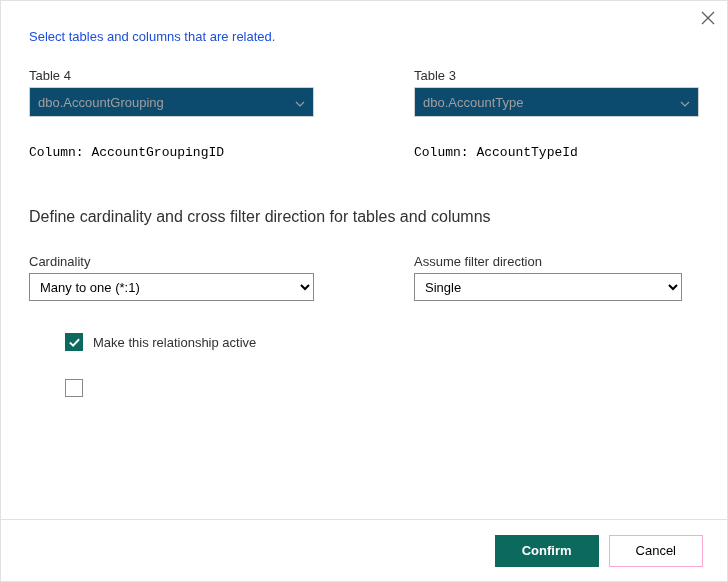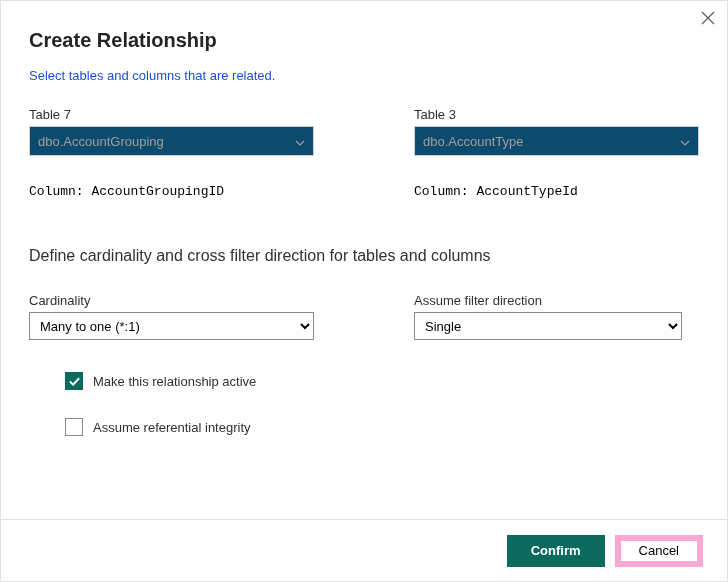--- a/index.html
+++ b/index.html
@@ -118,24 +118,24 @@
       height: 62px;
       border-top: 1px solid #e1e1e1;
       display: flex;
       align-items: center;
       justify-content: flex-end;
       padding: 0 24px;
       gap: 10px;
     }
     .btn {
       height: 32px;
-      padding: 0 18px;
+      padding: 0 26px;
       font-size: 13px;
       font-family: inherit;
-      border: 6px solid #f9a8d4;
+      border: 1px solid #f9a8d4;
       background: #fff;
       cursor: pointer;
       display: flex;
       align-items: center;
     }
     .btn.primary {
       background: #0b6a5d;
       border-color: #0b6a5d;
       color: #fff;
       font-weight: 600;
@@ -144,26 +144,25 @@
 </head>
 <body>
 
 <div class="close-icon">
   <svg viewBox="0 0 14 14">
       <path d="M1 1 L13 13 M13 1 L1 13" stroke="currentColor" stroke-width="1.3" fill="none"></path>
     </svg>
 </div>
 
 <div class="dialog">
-  <h1>Create Relationship</h1>
   <p class="subtitle">Select tables and columns that are related.</p>
 
   <div class="row">
     <div class="col">
-      <span class="label">Table 7</span>
+      <span class="label">Table 4</span>
       <div class="table-select">
         <span>dbo.AccountGrouping</span>
         <span class="chevron">
           <svg viewBox="0 0 10 10">
               <path d="M1 3 L5 7 L9 3" stroke="currentColor" stroke-width="1.2" fill="none"></path>
             </svg>
         </span>
       </div>
       <div class="column-line">
         <span class="clabel">Column:</span>
@@ -209,21 +208,20 @@
       <div class="checkbox checked">
         <svg viewBox="0 0 14 14">
             <path d="M2 7 L5.5 10.5 L12 3.5" stroke="currentColor" stroke-width="2" fill="none"></path>
           </svg>
       </div>
       <span class="check-label">Make this relationship active</span>
     </div>
 
     <div class="check-row">
       <div class="checkbox"></div>
-      <span class="check-label">Assume referential integrity</span>
     </div>
   </div>
 </div>
 
 <div class="footer">
   <button class="btn primary">Confirm</button>
   <button class="btn">Cancel</button>
 </div>
 
 </body></html>

